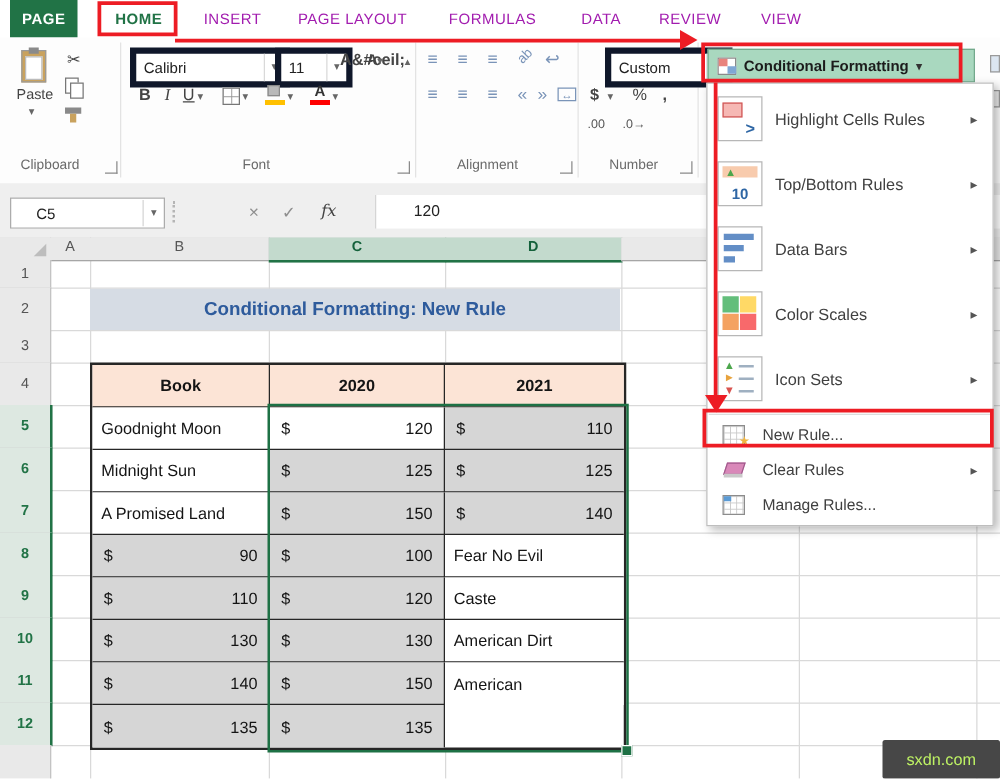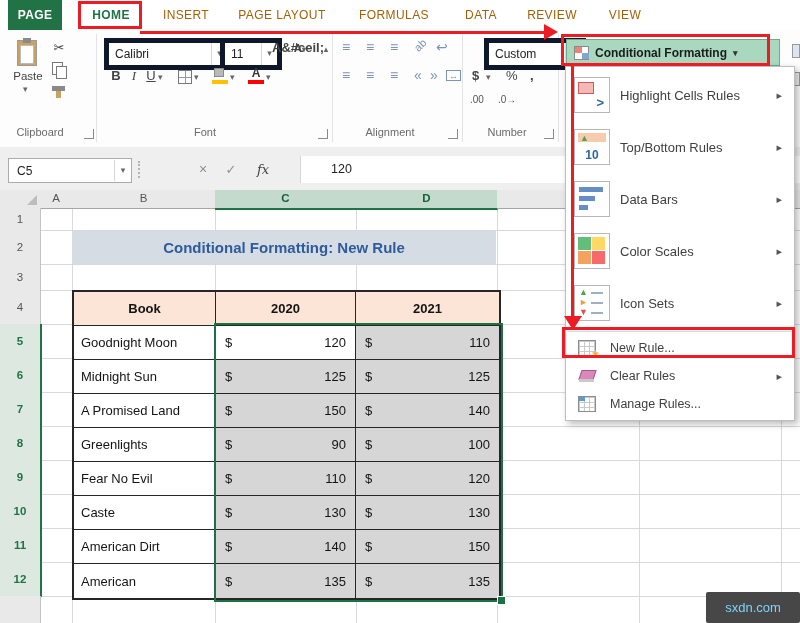--- a/index.html
+++ b/index.html
@@ -3,21 +3,21 @@
 <meta charset="utf-8">
 <style>
   html,body{margin:0;padding:0;background:#fff}
   .screen{position:relative;width:800px;height:623px;overflow:hidden;background:#fff;
           font-family:"Liberation Sans",sans-serif;color:#333;font-size:12px}
   .s{position:absolute;box-sizing:border-box}
   i{font-style:normal}
 
   
   .tab{position:absolute;top:0;height:30px;line-height:30px;text-align:center;
-       font-size:12px;color:#a16207;letter-spacing:.4px;cursor:default}
+       font-size:12px;color:#a21caf;letter-spacing:.4px;cursor:default}
   .tab-file{background:#217346;color:#fff;font-weight:bold}
   .tab-home{color:#217346;font-weight:bold}
   .anno{border:3px solid #ED1C24;z-index:70;pointer-events:none}
   .arrow-line{background:#ED1C24;z-index:70}
   .tri{width:0;height:0;z-index:70}
 
   
   .ribbon{position:absolute;left:0;top:30px;width:800px;height:117px;background:#FDFDFD;border-bottom:1px solid #D5D5D5}
   .rdiv{position:absolute;top:4px;width:1px;height:108px;background:#E3E3E3}
   .glabel{position:absolute;top:96px;font-size:11px;color:#6A6A6A;text-align:center}
@@ -75,21 +75,21 @@
   .mi .lbl{font-size:13px;font-weight:normal;color:#404040}
   .mi .sub{margin-left:auto;margin-right:12px;color:#555;font-size:11px}
   .mi-small{height:28px;padding-left:12px;gap:12px}
   .mi-small .lbl{font-size:12.5px}
   .msep{height:1px;background:#DCDCDC;margin:2px 1px}
   .icon-box{width:34px;height:34px;border:1px solid #B7B7B7;background:#fff;position:relative;flex:0 0 auto}
   .icon-box i{position:absolute}
   .sm-ic{width:20px;height:18px;position:relative;flex:0 0 auto}
   .sm-ic i{position:absolute}
 
-  .wm{position:absolute;left:706px;top:592px;width:94px;height:31px;background:#474747;color:#7dd3fc;z-index:80;
+  .wm{position:absolute;left:706px;top:592px;width:94px;height:31px;background:#474747;color:#bef264;z-index:80;
       display:flex;align-items:center;justify-content:center;font-size:13px;border-radius:2px}
 </style>
 </head>
 <body>
 
 <div class="screen">
 
   <div class="tab tab-file s" style="left:8px;width:54px">PAGE</div>
   <div class="tab tab-home s" style="left:82px;width:58px">HOME</div>
   <div class="tab s" style="left:156px;width:60px">INSERT</div>
@@ -190,21 +190,21 @@
     <span class="s" style="position:relative;width:15px;height:14px;border:1px solid #8a8a8a;background:#fff;flex:0 0 auto">
       <i class="s" style="left:0;top:0;width:7px;height:6px;background:#E8837D"></i>
       <i class="s" style="left:7px;top:6px;width:7px;height:6px;background:#7FA7D4"></i>
     </span>
     <span>Conditional Formatting</span>
     <span style="font-size:9px;color:#333">▾</span>
   </div>
 
   <div class="fstrip"></div>
   <div class="namebox">
-    <span style="padding-left:8px">C5</span>
+    <span style="padding-left:20px">C5</span>
     <span style="margin-left:auto;border-left:1px solid #D5D5D5;width:16px;text-align:center;font-size:9px;color:#666;line-height:21px">▾</span>
   </div>
   <div class="s" style="left:138px;top:161px;width:0;height:17px;border-left:2px dotted #B5B5B5"></div>
   <div class="fbtn" style="left:190px;width:26px;font-size:14px"><span>×</span></div>
   <div class="fbtn" style="left:218px;width:26px;font-size:13px"><span>✓</span></div>
   <div class="fbtn" style="left:248px;width:30px;color:#444;font-size:13px;font-style:italic;font-family:'DejaVu Serif',serif">fx</div>
   <div class="ffield">120</div>
   <div class="s" style="left:0;top:183px;width:800px;height:7px;background:#EFEFEF"></div>
 
   <div class="ch" style="left:0;width:40px">
@@ -279,21 +279,20 @@
     <div class="nc">A Promised Land</div>
     <div class="mc">
         <span>$</span>
         <span>150</span>
       </div>
     <div class="mc">
         <span>$</span>
         <span>140</span>
       </div>
 
-    <div class="nc">Greenlights</div>
     <div class="mc">
         <span>$</span>
         <span>90</span>
       </div>
     <div class="mc">
         <span>$</span>
         <span>100</span>
       </div>
 
     <div class="nc">Fear No Evil</div>

